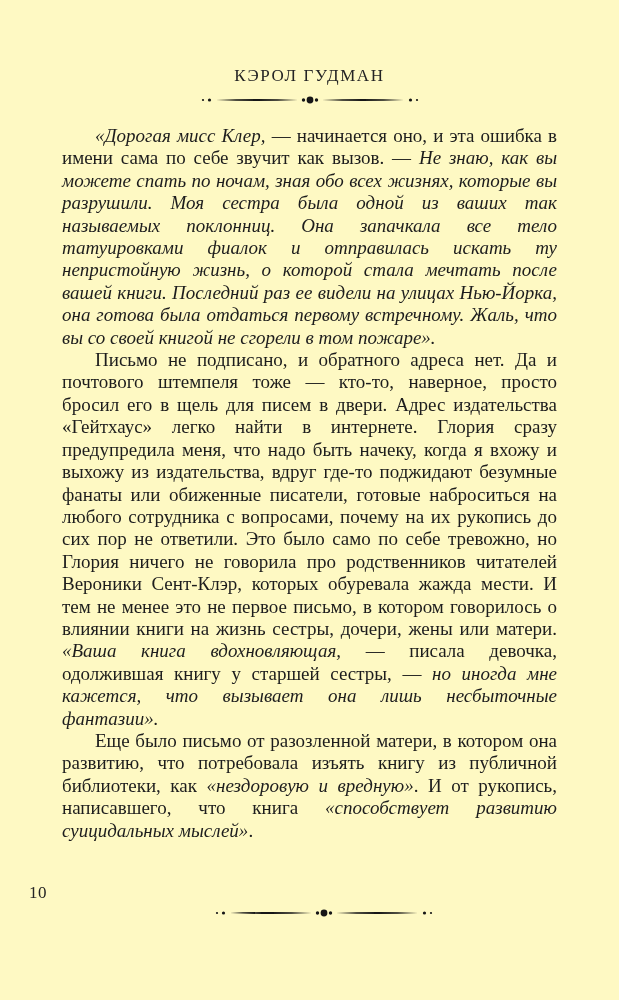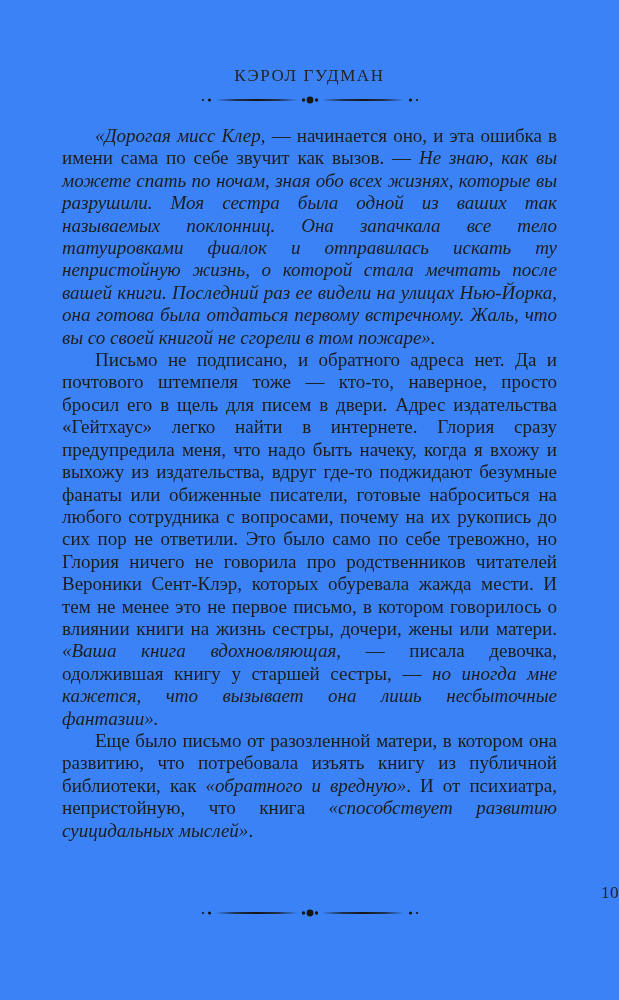--- a/index.html
+++ b/index.html
@@ -4,21 +4,21 @@
 <style>
   html, body {
     margin: 0;
     padding: 0;
     background: #ffffff;
   }
   .book-page {
     position: relative;
     width: 619px;
     height: 1000px;
-    background: #3b82f6;
+    background: #fef9c3;
     color: #1d1d1d;
     font-family: "Liberation Serif", "DejaVu Serif", serif;
     overflow: hidden;
   }
   .running-header {
     margin-top: 66px;
     text-align: center;
   }
   .running-title {
     font-size: 17px;
@@ -42,21 +42,22 @@
     text-indent: 33px;
   }
   .para em {
     font-style: italic;
   }
   .page-footer {
     position: absolute;
     top: 883px;
     left: 0;
     right: 0;
-    text-align: right;
+    text-align: left;
+    padding-left: 29px;
   }
   .page-number {
     font-size: 17px;
     letter-spacing: 0.5px;
     color: #242424;
   }
   .page-footer .ornament {
     margin-top: 5px;
   }
 </style>
@@ -76,21 +77,21 @@
       <circle cx="115.5" cy="5" r="1.7" fill="#161616"></circle>
       <path d="M121,5 C148,3.6 176,3.6 203,5 C176,6.4 148,6.4 121,5 Z" fill="#161616"></path>
       <circle cx="209.5" cy="5" r="1.6" fill="#161616"></circle>
       <circle cx="216" cy="5" r="1.1" fill="#161616"></circle>
     </svg>
   </div>
 
   <div class="text-block">
       <p class="para"><em>«Дорогая мисс Клер, </em><span>— начинается оно, и эта ошибка в имени сама по себе звучит как вызов. — </span><em>Не знаю, как вы можете спать по ночам, зная обо всех жизнях, которые вы разрушили. Моя сестра была одной из ваших так называемых поклонниц. Она запачкала все тело татуировками фиалок и отправилась искать ту непристойную жизнь, о которой стала мечтать после вашей книги. Последний раз ее видели на улицах Нью-Йорка, она готова была отдаться первому встречному. Жаль, что вы со своей книгой не сгорели в том пожаре».</em></p>
       <p class="para"><span>Письмо не подписано, и обратного адреса нет. Да и почтового штемпеля тоже — кто-то, наверное, просто бросил его в щель для писем в двери. Адрес издательства «Гейтхаус» легко найти в интернете. Глория сразу предупредила меня, что надо быть начеку, когда я вхожу и выхожу из издательства, вдруг где-то поджидают безумные фанаты или обиженные писатели, готовые наброситься на любого сотрудника с вопросами, почему на их рукопись до сих пор не ответили. Это было само по себе тревожно, но Глория ничего не говорила про родственников читателей Вероники Сент-Клэр, которых обуревала жажда мести. И тем не менее это не первое письмо, в котором говорилось о влиянии книги на жизнь сестры, дочери, жены или матери. </span><em>«Ваша книга вдохновляющая, </em><span>— писала девочка, одолжившая книгу у старшей сестры, — </span><em>но иногда мне кажется, что вызывает она лишь несбыточные фантазии».</em></p>
-      <p class="para"><span>Еще было письмо от разозленной матери, в котором она развитию, что потребовала изъять книгу из публичной библиотеки, как </span><em>«обратного и вредную»</em><span>. И от психиатра, непристойную, что книга </span><em>«способствует развитию суицидальных мыслей»</em><span>.</span></p>
+      <p class="para"><span>Еще было письмо от разозленной матери, в котором она развитию, что потребовала изъять книгу из публичной библиотеки, как </span><em>«нездоровую и вредную»</em><span>. И от рукопись, написавшего, что книга </span><em>«способствует развитию суицидальных мыслей»</em><span>.</span></p>
     </div>
 
   <div class="page-footer">
     <div class="page-number">10</div>
     <svg class="ornament" width="218" height="10" viewBox="0 0 218 10" aria-hidden="true">
       <circle cx="2" cy="5" r="1.1" fill="#161616"></circle>
       <circle cx="8.5" cy="5" r="1.6" fill="#161616"></circle>
       <path d="M15,5 C42,3.6 70,3.6 97,5 C70,6.4 42,6.4 15,5 Z" fill="#161616"></path>
       <circle cx="102.5" cy="5" r="1.7" fill="#161616"></circle>
       <circle cx="109" cy="5" r="3.4" fill="#161616"></circle>

